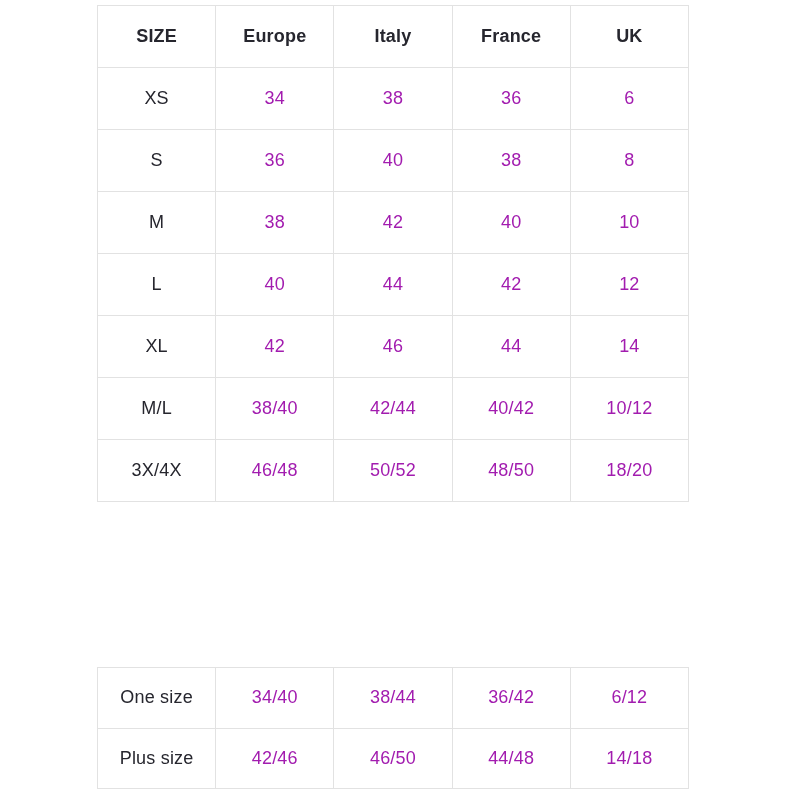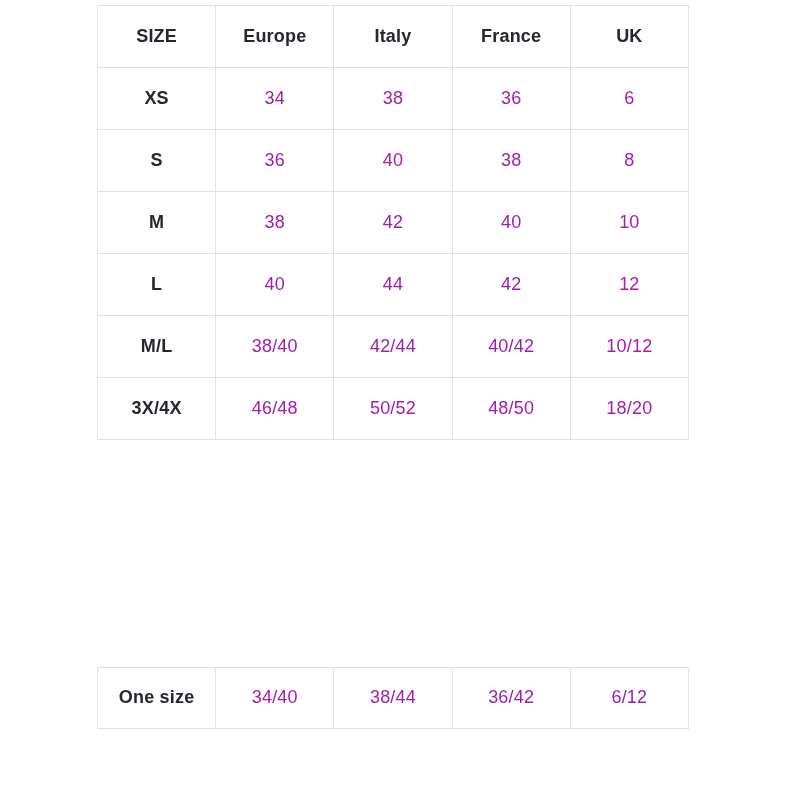--- a/index.html
+++ b/index.html
@@ -32,21 +32,21 @@
     letter-spacing: 0.2px;
   }
   #main-table { top: 5px; }
   #special-table { top: 667px; }
   #special-table td { height: 59.5px; }
   th.col-header {
     font-weight: bold;
     color: #26262e;
   }
   td.row-label {
-    font-weight: bold;
+    font-weight: normal;
     color: #26262e;
   }
   td.cell-value {
     font-weight: normal;
     color: #a21caf;
   }
 </style>
 </head>
 <body>
 
@@ -83,20 +83,27 @@
       <td class="cell-value">10</td>
     </tr>
     <tr>
       <td class="row-label">L</td>
       <td class="cell-value">40</td>
       <td class="cell-value">44</td>
       <td class="cell-value">42</td>
       <td class="cell-value">12</td>
     </tr>
     <tr>
+      <td class="row-label">XL</td>
+      <td class="cell-value">42</td>
+      <td class="cell-value">46</td>
+      <td class="cell-value">44</td>
+      <td class="cell-value">14</td>
+    </tr>
+    <tr>
       <td class="row-label">M/L</td>
       <td class="cell-value">38/40</td>
       <td class="cell-value">42/44</td>
       <td class="cell-value">40/42</td>
       <td class="cell-value">10/12</td>
     </tr>
     <tr>
       <td class="row-label">3X/4X</td>
       <td class="cell-value">46/48</td>
       <td class="cell-value">50/52</td>
@@ -108,14 +115,21 @@
 
 <table class="size-table" id="special-table">
   <tbody>
     <tr>
       <td class="row-label">One size</td>
       <td class="cell-value">34/40</td>
       <td class="cell-value">38/44</td>
       <td class="cell-value">36/42</td>
       <td class="cell-value">6/12</td>
     </tr>
+    <tr>
+      <td class="row-label">Plus size</td>
+      <td class="cell-value">42/46</td>
+      <td class="cell-value">46/50</td>
+      <td class="cell-value">44/48</td>
+      <td class="cell-value">14/18</td>
+    </tr>
   </tbody>
 </table>
 
 </body></html>

